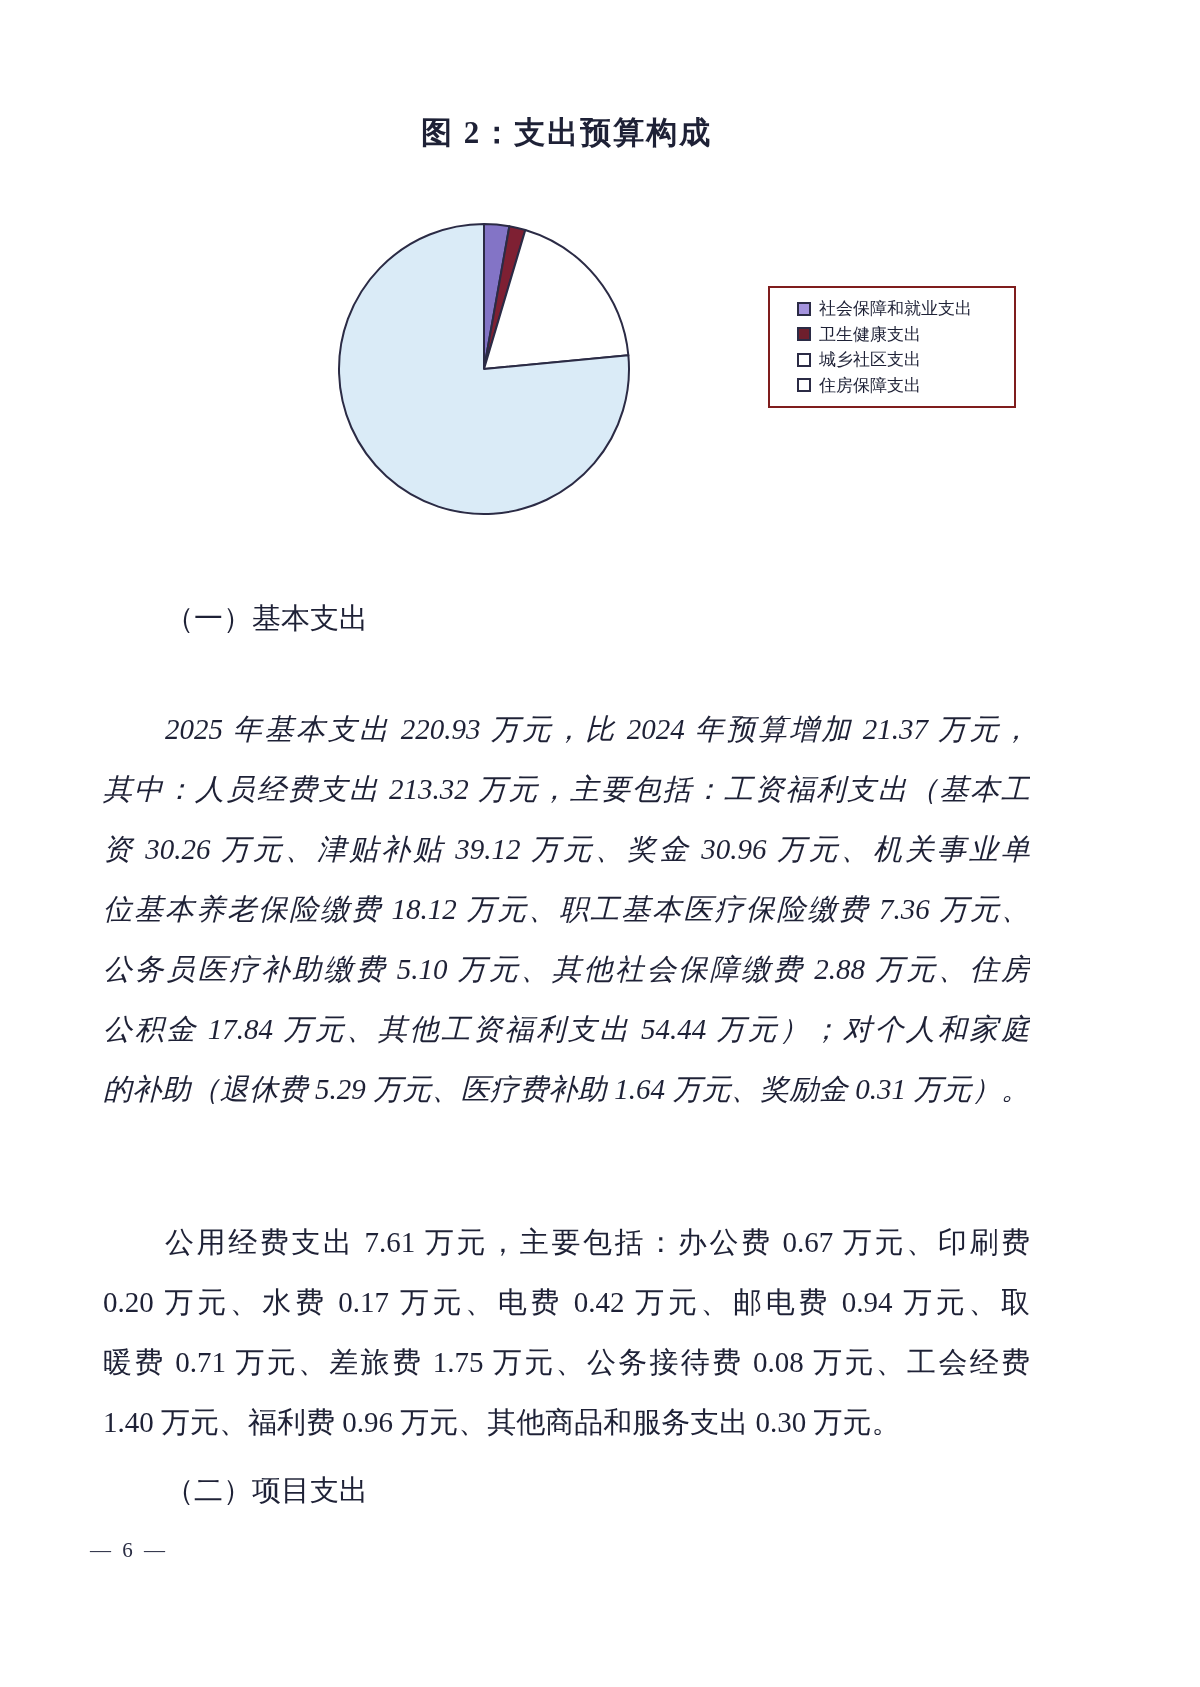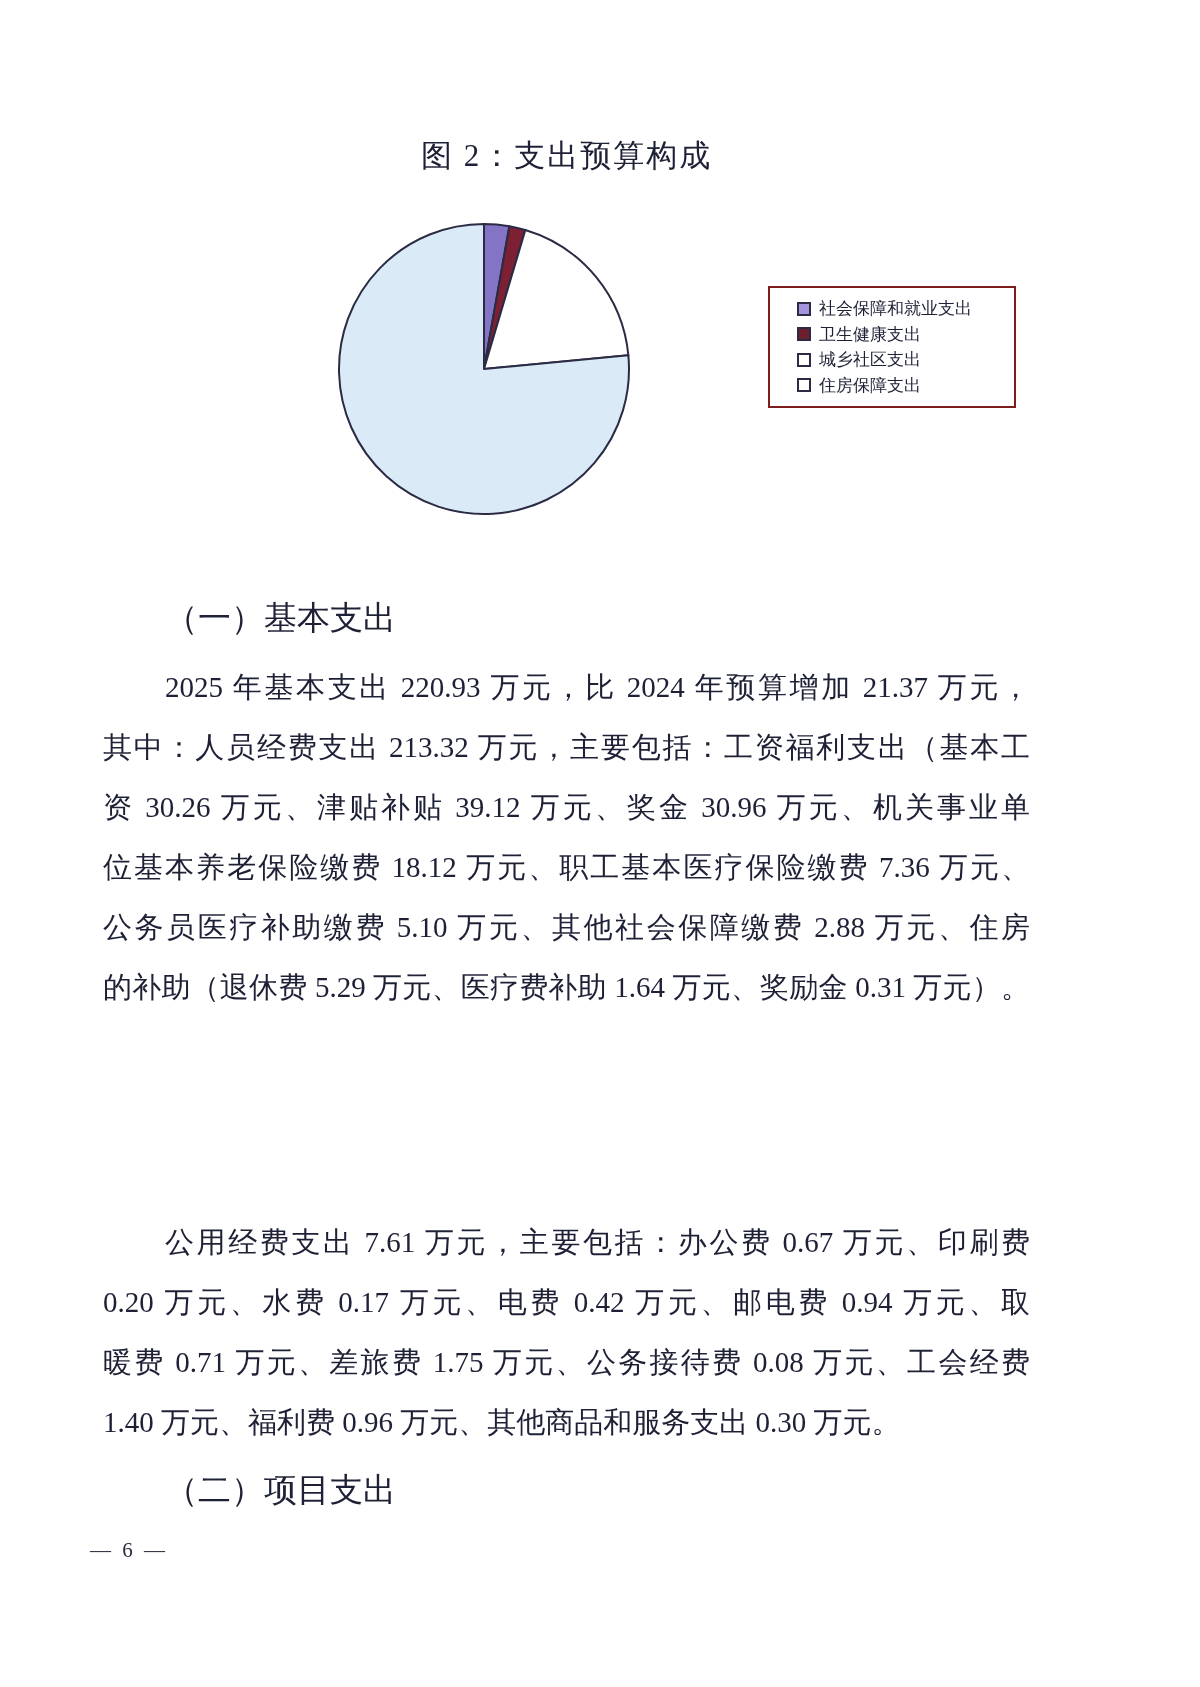--- a/index.html
+++ b/index.html
@@ -6,42 +6,42 @@
   .page {
     position:relative;
     width:1200px; height:1687px;
     margin:0 auto;
     background:#ffffff;
     font-family:"Liberation Serif","DejaVu Serif",serif;
     color:#1e2136;
     overflow:hidden;
   }
   .doc-title {
-    position:absolute; left:103px; top:134px; width:927px;
+    position:absolute; left:103px; top:111px; width:927px;
     text-align:center;
-    font-size:31px; font-weight:400; letter-spacing:2px;
+    font-size:31px; font-weight:700; letter-spacing:2px;
     line-height:44px;
   }
   .pie-wrap { position:absolute; left:336px; top:221px; width:296px; height:296px; }
   .legend {
     position:absolute; left:768px; top:286px; width:248px; height:122px;
     box-sizing:border-box;
     border:2px solid #7f1d1d; background:#ffffff;
     display:flex; flex-direction:column; justify-content:space-evenly;
     padding:5px 4px 5px 27px;
   }
   .legend-row { display:flex; align-items:center; gap:8px; }
   .legend-label { font-size:17px; line-height:19px; white-space:nowrap; }
   .swatch {
     width:14px; height:14px; box-sizing:border-box;
     border:2px solid #2b2b45; flex:0 0 auto;
   }
   .h-line {
     position:absolute; left:103px; width:927px; height:60px;
-    line-height:60px; font-size:33px;
+    line-height:60px; font-size:29px;
     padding-left:62px; box-sizing:border-box;
     white-space:nowrap;
   }
   .para { position:absolute; left:103px; width:927px; }
   .line {
     height:60px; line-height:60px; font-size:29px;
     text-align:justify; text-align-last:justify;
     text-justify:inter-character;
     overflow:hidden;
   }
@@ -82,26 +82,27 @@
       <span class="legend-label">城乡社区支出</span>
     </div>
     <div class="legend-row">
       <span class="swatch" style="background: rgb(255, 255, 255);"></span>
       <span class="legend-label">住房保障支出</span>
     </div>
   </div>
 
   <div class="h-line" style="top:588px;">（一）基本支出</div>
 
-  <div class="para" style="top:657px;">
+  <div class="para" style="top:699px;font-style:italic;">
     <div class="line indent">2025 年基本支出 220.93 万元，比 2024 年预算增加 21.37 万元，</div>
     <div class="line">其中：人员经费支出 213.32 万元，主要包括：工资福利支出（基本工</div>
     <div class="line">资 30.26 万元、津贴补贴 39.12 万元、奖金 30.96 万元、机关事业单</div>
     <div class="line">位基本养老保险缴费 18.12 万元、职工基本医疗保险缴费 7.36 万元、</div>
     <div class="line">公务员医疗补助缴费 5.10 万元、其他社会保障缴费 2.88 万元、住房</div>
+    <div class="line">公积金 17.84 万元、其他工资福利支出 54.44 万元）；对个人和家庭</div>
     <div class="line">的补助（退休费 5.29 万元、医疗费补助 1.64 万元、奖励金 0.31 万元）。</div>
   </div>
 
   <div class="para" style="top:1212px;">
     <div class="line indent">公用经费支出 7.61 万元，主要包括：办公费 0.67 万元、印刷费</div>
     <div class="line">0.20 万元、水费 0.17 万元、电费 0.42 万元、邮电费 0.94 万元、取</div>
     <div class="line">暖费 0.71 万元、差旅费 1.75 万元、公务接待费 0.08 万元、工会经费</div>
     <div class="line no-j">1.40 万元、福利费 0.96 万元、其他商品和服务支出 0.30 万元。</div>
   </div>
 

